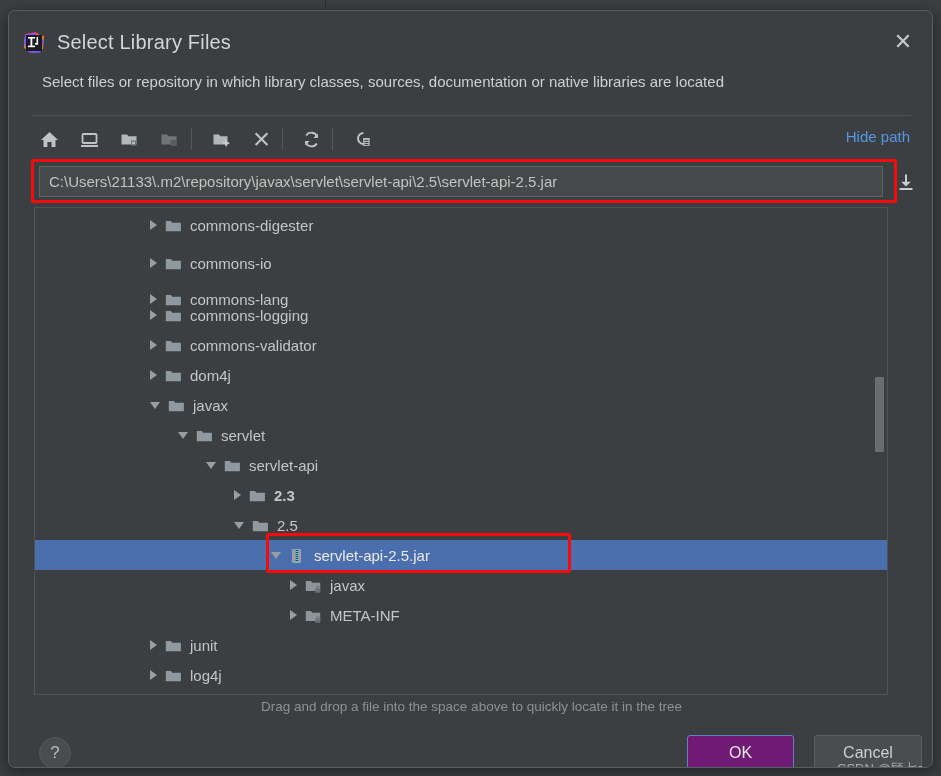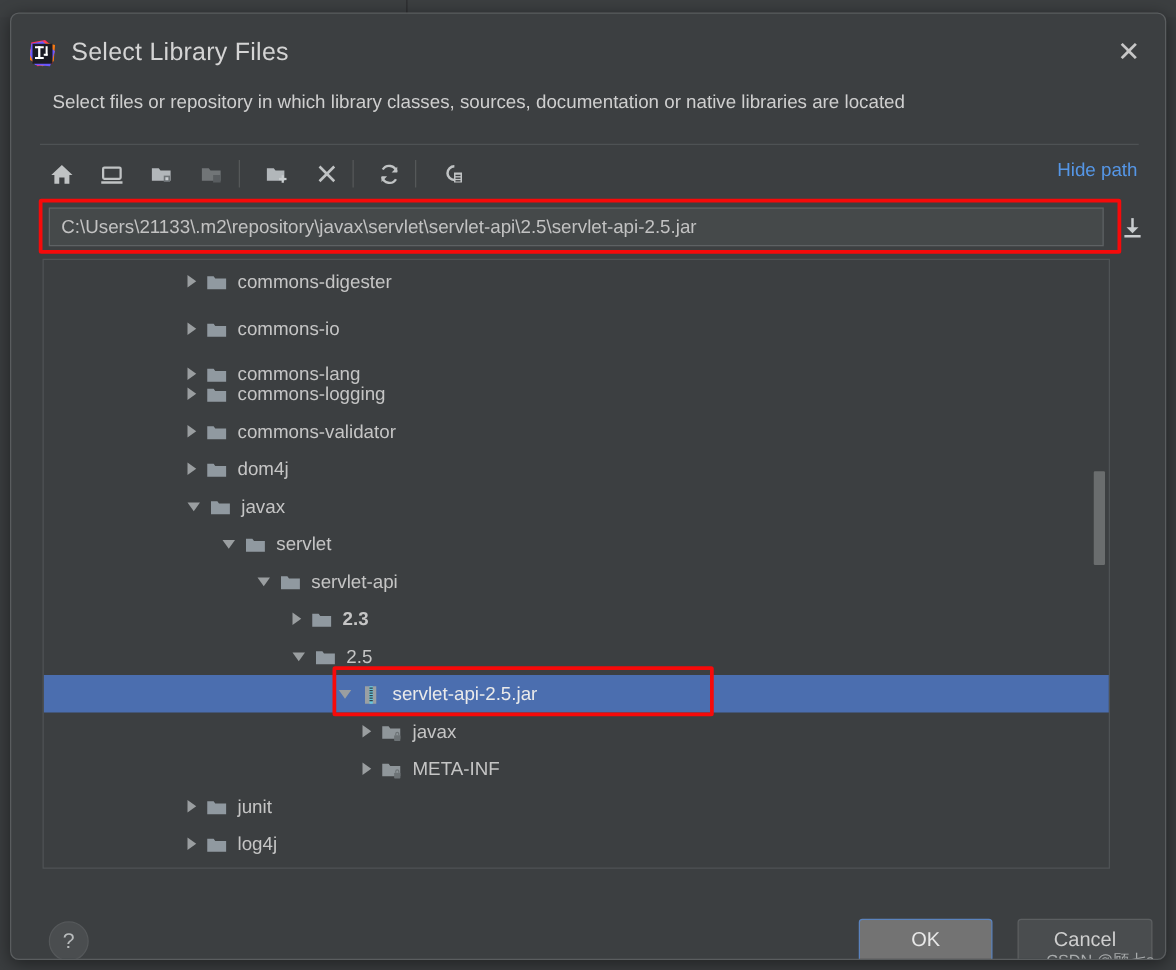--- a/index.html
+++ b/index.html
@@ -126,21 +126,21 @@
     display:flex; align-items:center; justify-content:center;
     color:#b9bcbd; font-size:17px; cursor:pointer;
   }
   .btn {
     position:absolute; top:724px; height:35px;
     display:flex; align-items:center; justify-content:center;
     font-size:16px; border-radius:3px; cursor:pointer;
   }
   .btn-ok {
     left:678px; width:107px;
-    background:#737373; border:1px solid #5b83bd; color:#e8e8e8;
+    background:#701a75; border:1px solid #5b83bd; color:#e8e8e8;
   }
   .btn-cancel {
     left:805px; width:108px;
     background:#4a4d4f; border:1px solid #5c5f61; color:#cfcfcf;
   }
 
   .watermark {
     position:absolute; left:828px; top:749px;
     font-size:13px; color:#a9acad; white-space:nowrap;
   }
@@ -402,20 +402,21 @@
               </svg></span>
             <span class="lbl">log4j</span>
           </div>
         </div>
       <div class="scroll-track">
         <div class="scroll-thumb"></div>
       </div>
     </div>
     <div class="jar-annot"></div>
 
+    <div class="drag-hint">Drag and drop a file into the space above to quickly locate it in the tree</div>
 
     <div class="help-btn">?</div>
     <div class="btn btn-ok">OK</div>
     <div class="btn btn-cancel">Cancel</div>
     <div class="watermark">CSDN @顾七a</div>
 
   </div>
 </div>
 
 </body></html>

